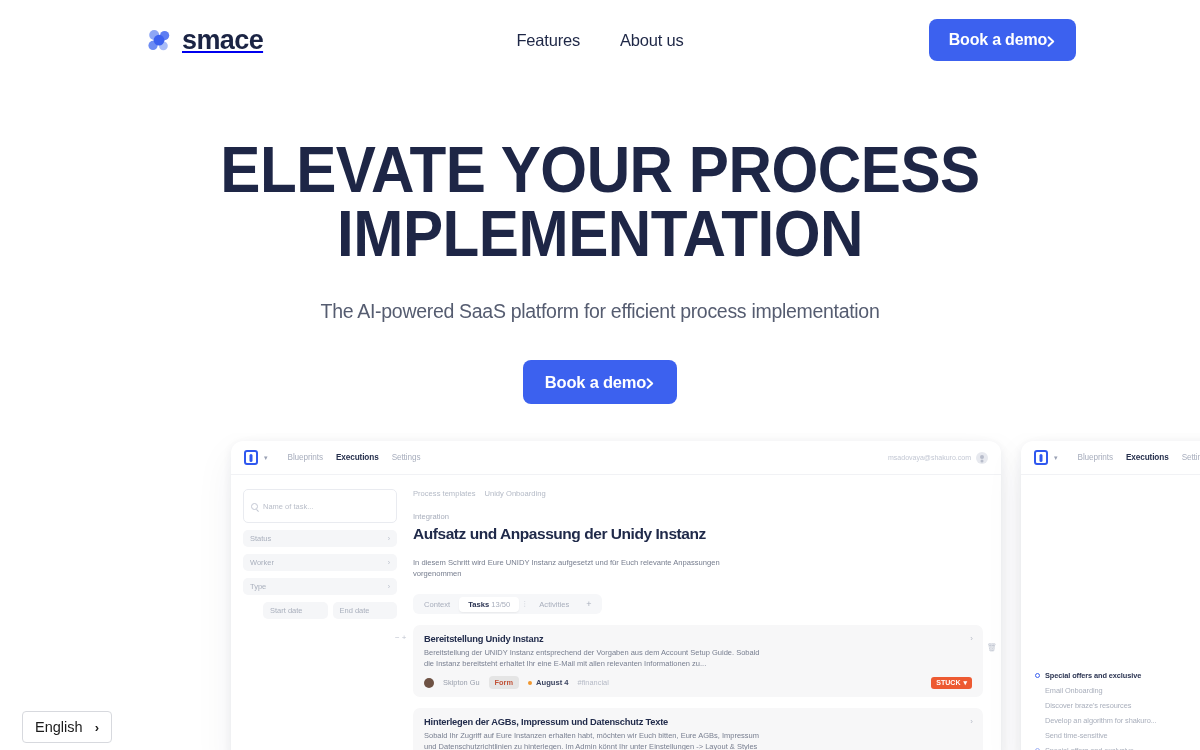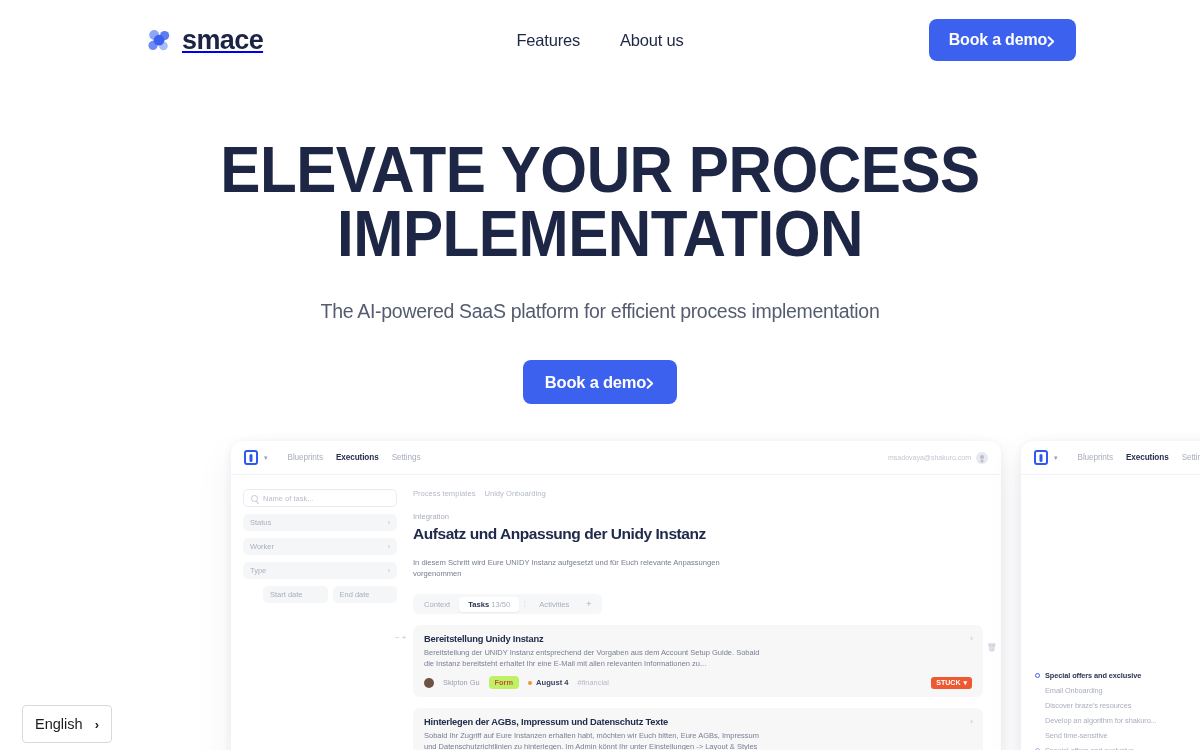--- a/index.html
+++ b/index.html
@@ -116,21 +116,21 @@
     width: 4px; height: 4px; border-radius: 50%; background: #b7bcca;
     box-shadow: 0 4px 0 -0.5px #b7bcca;
   }
 
   
   .app-body { display: flex; height: 296px; }
   .app-left { width: 178px; padding: 14px 12px 0 12px; }
   .app-search {
     display: flex; align-items: center; gap: 5px;
     height: 18px; border: 1px solid #e9ebf0; border-radius: 5px;
-    padding: 0 7px; font-size: 7.5px; color: #b9bec9;
+    padding: 16px 7px; font-size: 7.5px; color: #b9bec9;
   }
   .mag {
     width: 7px; height: 7px; border: 1px solid #c2c7d2; border-radius: 50%;
     position: relative; flex: 0 0 auto;
   }
   .mag:after {
     content: ""; position: absolute; right: -2px; bottom: -2px;
     width: 3px; height: 1px; background: #c2c7d2; transform: rotate(45deg);
   }
   .filter-row {
@@ -174,21 +174,21 @@
     margin-top: 11px; background: #f7f7f8; border-radius: 7px;
     padding: 9px 11px 8px 11px; position: relative;
   }
   .task .tarrow { position: absolute; right: 10px; top: 9px; color: #b7bcc8; font-size: 8px; }
   .task-title { font-size: 9.3px; font-weight: 700; color: #222c4c; letter-spacing: -0.2px; }
   .task-desc { margin-top: 4px; font-size: 7.5px; line-height: 10.5px; color: #787f90; max-width: 345px; }
   .task-meta { margin-top: 7px; display: flex; align-items: center; gap: 9px; }
   .t-avatar { width: 10px; height: 10px; border-radius: 50%; background: #6e5244; }
   .t-user { font-size: 7.4px; color: #9aa0ad; }
   .pill-form {
-    background: #bef264; color: #c2543a; font-weight: 700;
+    background: #e5e5e5; color: #c2543a; font-weight: 700;
     font-size: 7.4px; padding: 2px 6px; border-radius: 4px;
   }
   .t-date { display: flex; align-items: center; gap: 4px; font-size: 7.6px; font-weight: 700; color: #3c4561; }
   .t-dot { width: 4px; height: 4px; border-radius: 50%; background: #f0972f; }
   .t-tag { font-size: 7.4px; color: #b5bac6; }
   .pill-stuck {
     margin-left: auto; background: #ed5a32; color: #fff; font-weight: 700;
     font-size: 7px; padding: 2px 5px; border-radius: 3px;
     display: flex; align-items: center; gap: 3px;
   }
@@ -212,21 +212,21 @@
   .sec-right { flex: 1; padding: 14px 14px 0 4px; }
 
   
   .strip-fade {
     position: absolute; left: 0; bottom: 0; width: 1200px; height: 0;
   }
 
   
   .lang-switch {
     position: absolute; left: 22px; bottom: 7px;
-    width: 90px; height: 38px;
+    width: 90px; height: 32px;
     border: 1px solid #d7d9de; border-radius: 4px;
     background: #ffffff;
     display: flex; align-items: center; justify-content: space-between;
     padding: 0 12px;
     font-size: 14.5px; color: #1b1b1b;
     cursor: pointer;
     z-index: 30;
   }
   .lang-switch .lchev { font-size: 13px; font-weight: 700; }
 </style>

